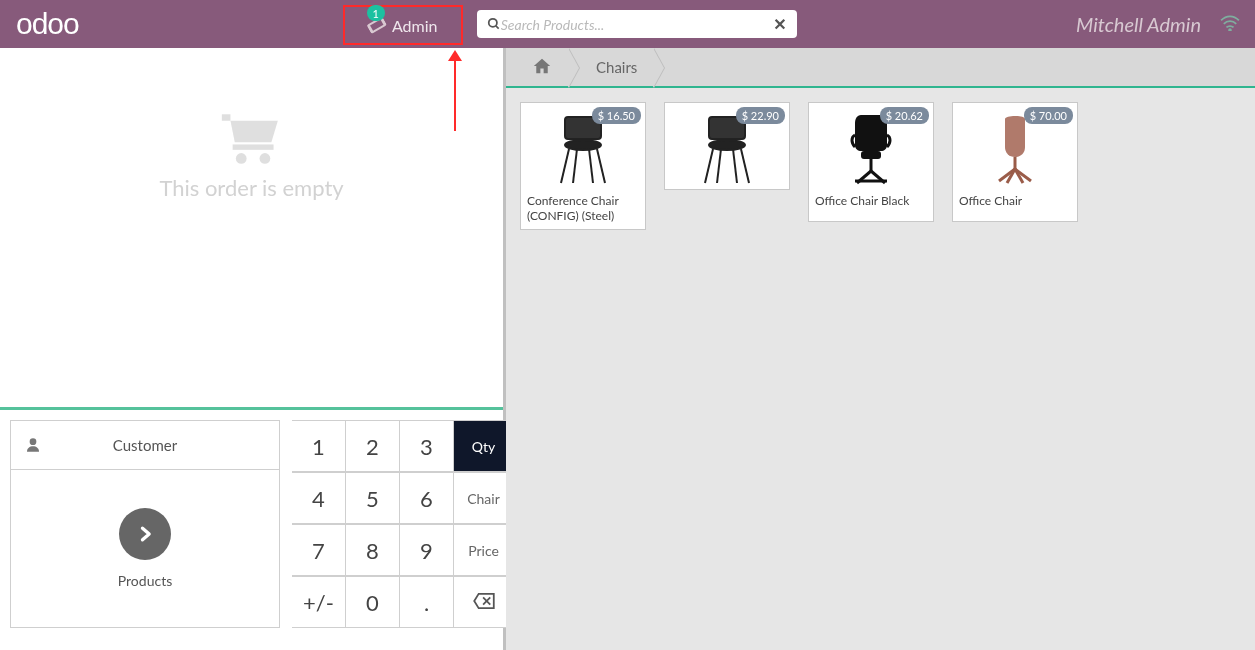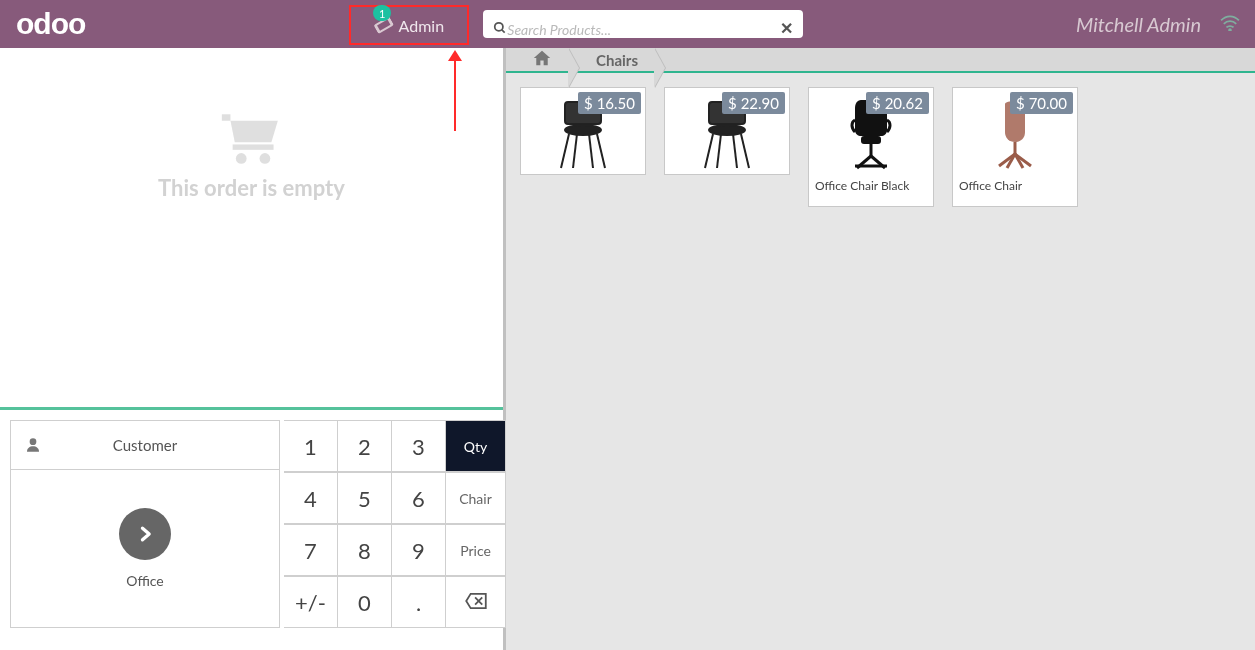--- a/index.html
+++ b/index.html
@@ -8,21 +8,21 @@
   
   .topbar {
     height: 48px;
     background: #875A7B;
     display: flex;
     align-items: center;
     color: #fff;
   }
   .logo {
     font-family: Arial, sans-serif;
-    font-weight: 700;
+    font-weight: 400;
     font-size: 30px;
     letter-spacing: -1px;
     margin-left: 16px;
     color: #fff;
   }
   .topbar-spacer-left { flex: 0 0 260px; }
 
   .orders-wrap {
     position: relative;
     border: 2px solid #ff2a2a;
@@ -50,21 +50,21 @@
   }
   .orders-label { font-size: 16px; color: #efe6ec; }
 
   .search-wrap {
     background: #fff;
     height: 28px;
     width: 320px;
     margin-left: 14px;
     border-radius: 4px;
     display: flex;
-    align-items: flex-end;
+    align-items: center;
     padding: 0 10px;
     color: #7a7a7a;
   }
   .search-wrap input {
     flex: 1;
     border: none;
     outline: none;
     font-size: 14px;
     color: #555;
     font-style: italic;
@@ -84,26 +84,26 @@
 
   
   .cart-empty {
     flex: 1;
     display:flex; flex-direction:column;
     align-items:center; justify-content:flex-start;
     padding-top: 62px;
     color:#d9d9d9;
   }
   .cart-empty svg { opacity:.9; }
-  .cart-empty .msg { font-size: 22px; font-weight: 700; margin-top: 8px; color:#d2d2d2; }
+  .cart-empty .msg { font-size: 22px; font-weight: 400; margin-top: 8px; color:#d2d2d2; }
 
   .green-divider { height:3px; background:#55c29b; }
 
   
-  .bottom-pad { display:flex; height: 220px; margin: 10px; gap:4px; }
+  .bottom-pad { display:flex; height: 220px; margin: 10px; gap:12px; }
   .customer-btn {
     width: 270px; height: 50px;
     background:#fff; border:1px solid #cfcfcf;
     display:flex; align-items:center;
     font-size:15px; color:#555;
     cursor:pointer;
   }
   .customer-btn .ic { width:44px; display:flex; justify-content:center; color:#888; }
   .customer-btn .lbl { flex:1; text-align:center; padding-right: 44px; }
   .payment-btn {
@@ -125,23 +125,23 @@
     display:flex; align-items:center; justify-content:center;
     font-size:22px; color:#444; cursor:pointer;
     border-left:none;
   }
   .key.side { font-size:14px; color:#666; }
   .key.qty { background:#0f172a; color:#fff; }
   .numpad .key:nth-child(-n+4) { border-top:1px solid #cfcfcf; }
 
   
   .breadcrumb {
-    height:25px; background:#d8d8d8; border-bottom:2px solid #2fb58f;
+    height:40px; background:#d8d8d8; border-bottom:2px solid #2fb58f;
     display:flex; align-items:center; padding-left:10px; gap:0;
-    color:#666; font-size:15px;font-weight:bold;
+    color:#666; font-size:15px;
   }
   .crumb { padding:0 16px; height:100%; display:flex; align-items:center; position:relative; cursor:pointer; }
   .crumb::after {
     content:""; position:absolute; right:-11px; top:0;
     width:0; height:0;
     border-top:20px solid transparent;
     border-bottom:20px solid transparent;
     border-left:11px solid #d8d8d8;
     filter: drop-shadow(1px 0 0 #bdbdbd);
     z-index:1;
@@ -149,22 +149,22 @@
 
   
   .product-grid { flex:1; background:#e6e6e6; padding:14px; display:flex; gap:18px; align-items:flex-start; }
   .product {
     width:126px; background:#fff; border:1px solid #c8c8c8;
     display:flex; flex-direction:column; cursor:pointer;
     position:relative;
   }
   .product .price {
     position:absolute; top:4px; right:4px;
-    background:#7b8a9c; color:#fff; font-size:15px;
-    padding:2px 6px; border-radius:2px;
+    background:#7b8a9c; color:#fff; font-size:11px;
+    padding:2px 6px; border-radius:8px;
   }
   .product .img { height:86px; display:flex; align-items:flex-end; justify-content:center; }
   .product .name { font-size:12px; color:#444; padding:4px 6px 6px; line-height:1.25; min-height: 32px; }
 
   
   .anno {
     position:absolute; left:448px; top:50px;
     display:flex; flex-direction:column; align-items:center;
     pointer-events:none;
   }
@@ -249,21 +249,21 @@
               </svg>
           </span>
           <span class="lbl">Customer</span>
         </div>
         <div class="payment-btn">
           <div class="payment-circle">
             <svg width="20" height="20" viewBox="0 0 24 24" fill="none" stroke-width="4" stroke-linecap="round" stroke-linejoin="round">
                 <polyline points="9 5 17 12 9 19"></polyline>
               </svg>
           </div>
-          <div class="payment-label">Office</div>
+          <div class="payment-label">Products</div>
         </div>
       </div>
 
       <div class="numpad">
         <div class="key">1</div>
         <div class="key">2</div>
         <div class="key">3</div>
         <div class="key side qty">Qty</div>
 
         <div class="key">4</div>
@@ -315,20 +315,21 @@
               <g stroke="#222" stroke-width="2" fill="none">
                 <rect x="22" y="8" width="36" height="22" rx="3" fill="#333"></rect>
                 <ellipse cx="40" cy="36" rx="18" ry="5" fill="#222"></ellipse>
                 <line x1="26" y1="40" x2="18" y2="74"></line>
                 <line x1="54" y1="40" x2="62" y2="74"></line>
                 <line x1="34" y1="40" x2="30" y2="74"></line>
                 <line x1="46" y1="40" x2="50" y2="74"></line>
               </g>
             </svg>
         </div>
+        <div class="name">Conference Chair (CONFIG) (Steel)</div>
       </div>
 
       <div class="product">
         <div class="price">$ 22.90</div>
         <div class="img">
           <svg width="80" height="80" viewBox="0 0 80 80">
               <g stroke="#222" stroke-width="2" fill="none">
                 <rect x="22" y="8" width="36" height="22" rx="3" fill="#333"></rect>
                 <ellipse cx="40" cy="36" rx="18" ry="5" fill="#222"></ellipse>
                 <line x1="26" y1="40" x2="18" y2="74"></line>

